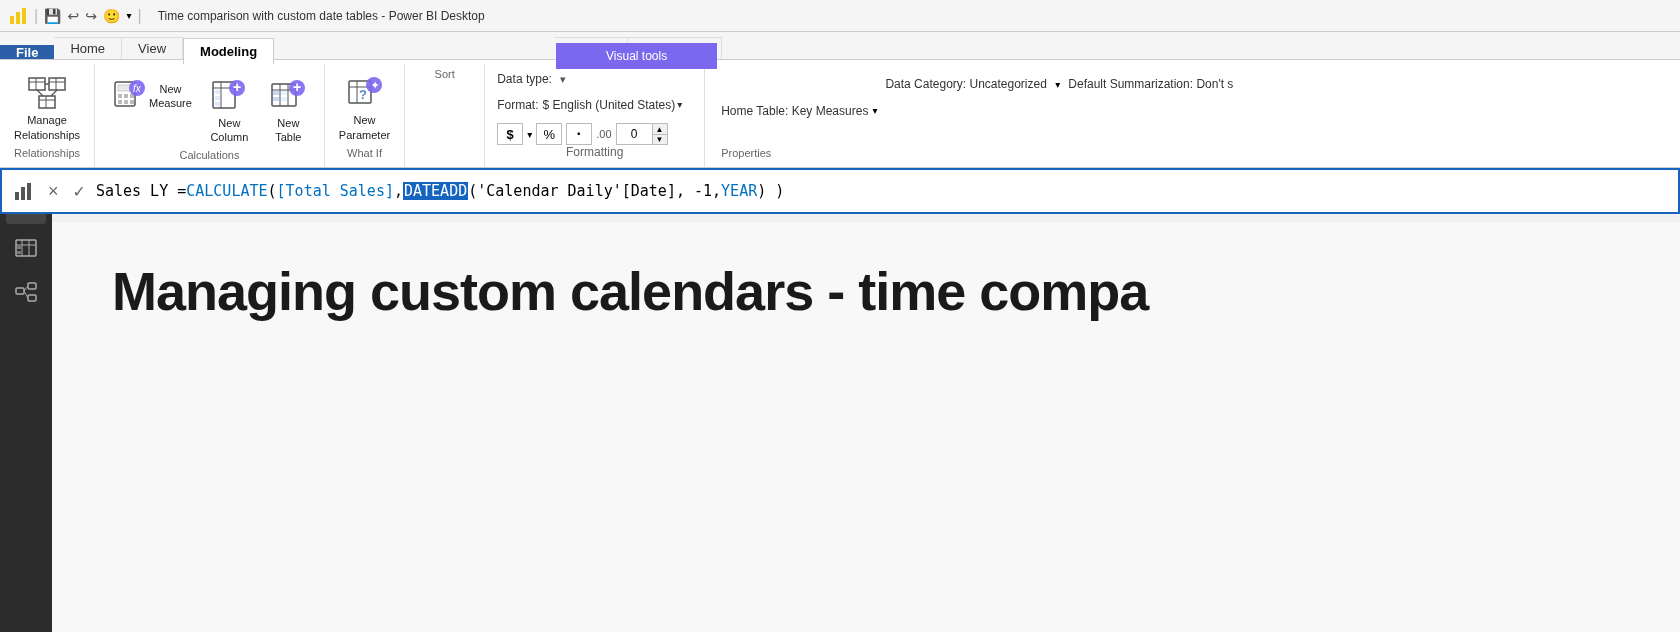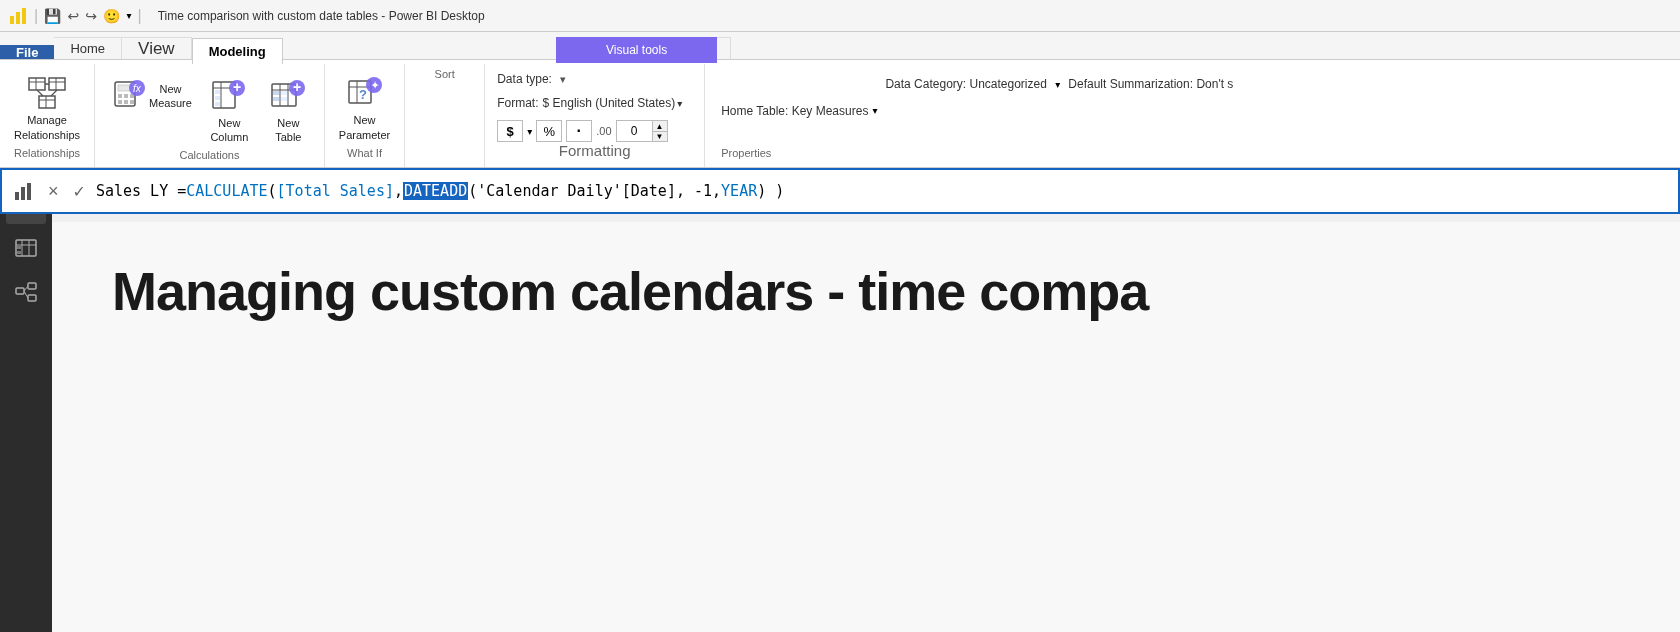--- a/index.html
+++ b/index.html
@@ -29,30 +29,30 @@
 
     <span style="font-size:14px;cursor:pointer;color:#e8a020;">🙂</span>
 
     <span style="font-size:10px;cursor:pointer;">▾</span>
     <span style="color:#bbb;">|</span>
     <span style="font-size:12px;color:#333;margin-left:10px;">Time comparison with custom date tables - Power BI Desktop</span>
   </div>
 
   <div style="height:28px; background:#f5f5f5; display:flex; align-items:flex-end; position:relative; border-bottom:1px solid #ccc;">
 
-    <div style="position:absolute; left:556px; top:5px; background:#7B68EE; color:white; font-size:12px; padding:10px 50px; height:26px; display:flex; align-items:center; z-index:5;">
+    <div style="position:absolute; left:556px; top:11px; background:#7B68EE; color:white; font-size:12px; padding:10px 50px; height:26px; display:flex; align-items:center; z-index:5;">
       <span>Visual tools</span>
     </div>
     <div style="height:14px;padding:0 16px;display:flex;align-items:center;background:#2c5fa8;color:white;font-size:13px;font-weight:600;cursor:pointer;">
       <span>File</span>
     </div>
     <div style="height:22px;padding:0 16px;display:flex;align-items:center;background:#f5f5f5;color:#333;font-size:13px;cursor:pointer;border-top:1px solid #ddd;border-right:1px solid #ddd;">
       <span>Home</span>
     </div>
-    <div style="height:22px;padding:0 16px;display:flex;align-items:center;background:#f5f5f5;color:#333;font-size:17px;cursor:pointer;border-top:1px solid #ddd;border-right:1px solid #ddd;">
+    <div style="height:22px;padding:0 16px;display:flex;align-items:center;background:#f5f5f5;color:#333;font-size:13px;cursor:pointer;border-top:1px solid #ddd;border-right:1px solid #ddd;">
       <span>View</span>
     </div>
     <div style="height:26px;padding:0 16px;display:flex;align-items:center;background:#fff;color:#000;font-size:13px;font-weight:600;cursor:pointer;border-top:1px solid #ccc;border-left:1px solid #ccc;border-right:1px solid #ccc;position:relative;top:5px;">
       <span>Modeling</span>
     </div>
 
     <div style="width:280px;"></div>
     <div style="height:22px;padding:0 16px;display:flex;align-items:center;background:#f5f5f5;color:#333;font-size:13px;cursor:pointer;border-top:1px solid #ddd;border-right:1px solid #ddd;">
       <span>Format</span>
     </div>
@@ -205,21 +205,21 @@
           <div style="font-size:11px;color:#555;">.00</div>
           <div style="display:flex;align-items:center;">
             <input style="width: 36px; height: 22px; border-top: 1px solid rgb(187, 187, 187); border-bottom: 1px solid rgb(187, 187, 187); border-left: 1px solid rgb(187, 187, 187); border-image: initial; text-align: center; font-size: 12px; border-right: none;" value="0" readonly="">
             <div style="display:flex;flex-direction:column;">
               <div style="height:11px;width:16px;border:1px solid #bbb;background:#f0f0f0;display:flex;align-items:center;justify-content:center;cursor:pointer;font-size:8px;border-bottom:none;">▲</div>
               <div style="height:11px;width:16px;border:1px solid #bbb;background:#f0f0f0;display:flex;align-items:center;justify-content:center;cursor:pointer;font-size:8px;">▼</div>
             </div>
           </div>
         </div>
       </div>
-      <div style="font-size:15px;color:#666;text-align:center;padding-bottom:4px;">Formatting</div>
+      <div style="font-size:12px;color:#666;text-align:center;padding-bottom:4px;">Formatting</div>
     </div>
 
     <div style="display:flex;flex-direction:column;padding:4px 16px;flex:1;">
       <div style="flex:1;display:flex;flex-direction:row;gap:8px;padding-top:6px;">
         <div style="display:flex;align-items:center;gap:4px;">
           <span style="font-size:12px;color:#333;">Home Table: Key Measures</span>
           <span style="font-size:10px;cursor:pointer;">▾</span>
         </div>
         <div>
           <span style="font-size:12px;color:#333;">Data Category: Uncategorized</span>

